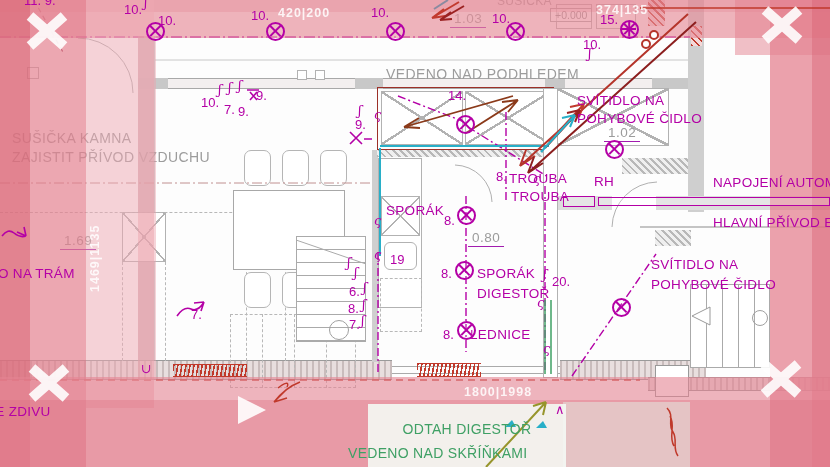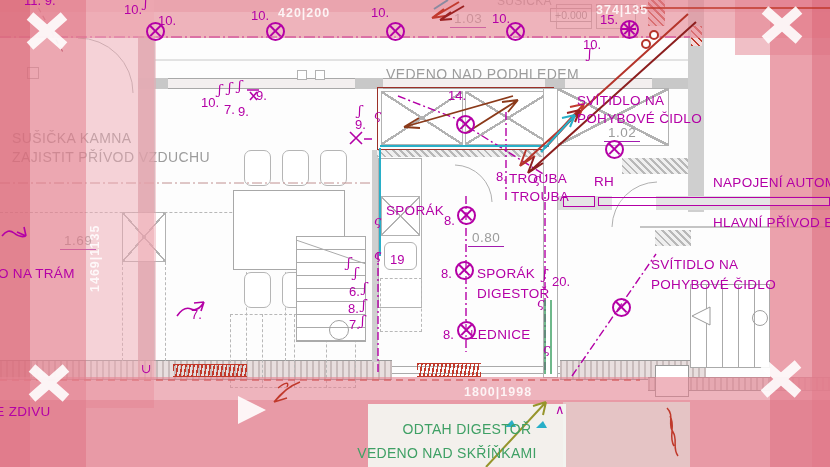--- a/index.html
+++ b/index.html
@@ -231,21 +231,21 @@
       <path d="M32,368 L66,398 M66,368 L32,398"></path>
       <path d="M764,364 L798,394 M798,364 L764,394"></path>
     </g>
     <path d="M238,396 L266,410 L238,424 Z" fill="#fff" opacity="0.9"></path>
   </svg>
 
   <div id="markers">
     <div class="abs panel" style="left:563px;top:196px;width:32px;height:11px"></div>
     <div class="abs panel" style="left:598px;top:197px;width:232px;height:9px"></div>
     <div class="abs grn" style="left:368px;top:421px;width:198px;text-align:center">ODTAH DIGESTOŘ</div>
-    <div class="abs grn" style="left:348px;top:445px;width:198px;text-align:center">VEDENO NAD SKŘÍŇKAMI</div>
+    <div class="abs grn" style="left:348px;top:445px;width:198px;text-align:left">VEDENO NAD SKŘÍŇKAMI</div>
   <span class="abs num" style="left: 124px; top: 2px;">10.</span>
       <span class="abs num" style="left: 158px; top: 13px;">10.</span>
       <span class="abs num" style="left: 251px; top: 8px;">10.</span>
       <span class="abs num" style="left: 371px; top: 5px;">10.</span>
       <span class="abs num" style="left: 492px; top: 11px;">10.</span>
       <span class="abs num" style="left: 600px; top: 12px;">15.</span>
       <span class="abs num" style="left: 583px; top: 37px;">10.</span>
       <span class="abs num" style="left: 201px; top: 95px;">10.</span>
       <span class="abs num" style="left: 224px; top: 102px;">7.</span>
       <span class="abs num" style="left: 238px; top: 104px;">9.</span>

